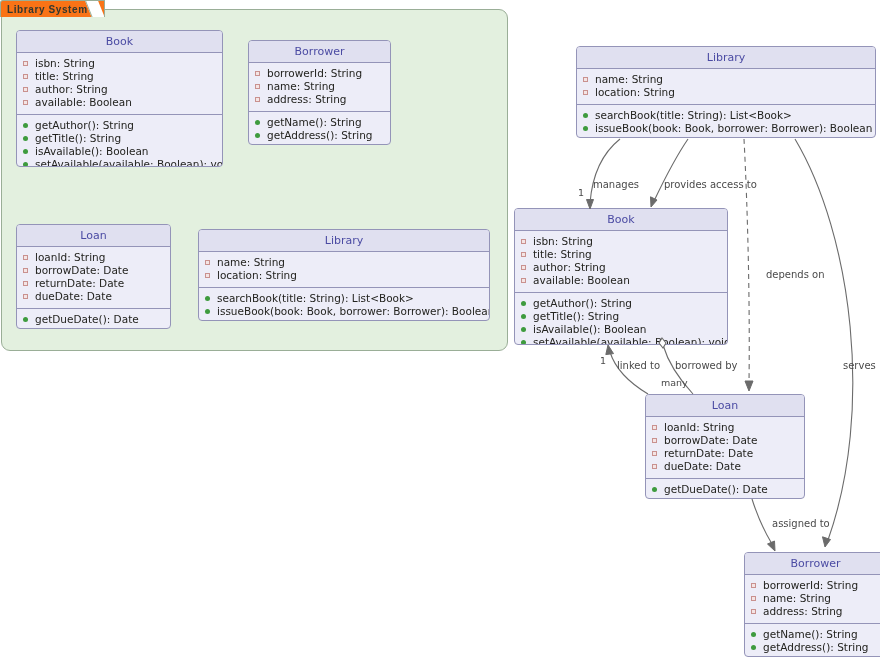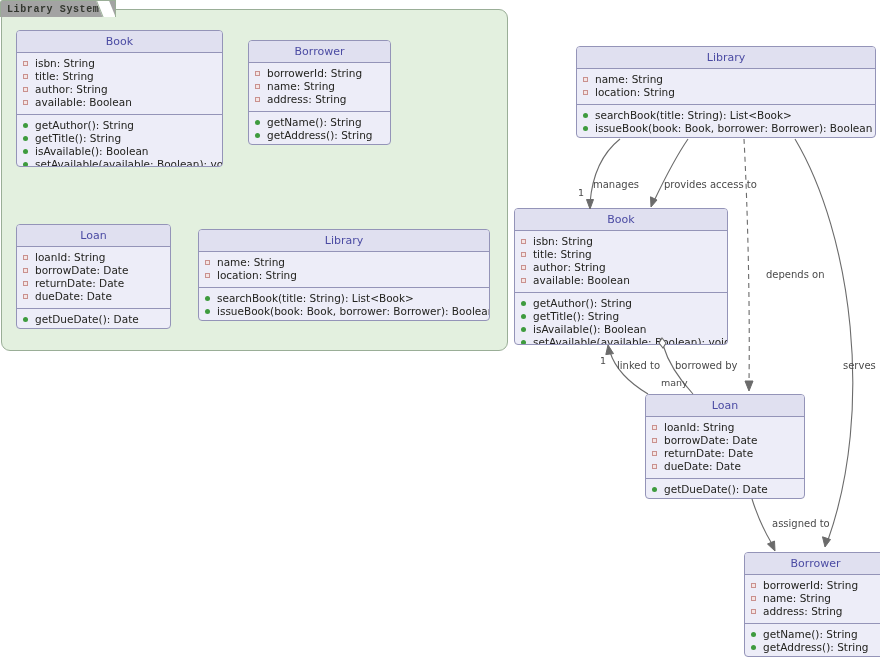--- a/index.html
+++ b/index.html
@@ -17,27 +17,27 @@
     position:absolute;
     background:#E3F0DF;
     border:1px solid #9AAE97;
     border-radius:9px;
     box-sizing:border-box;
   }
   .pkg-tab{
     position:absolute;
     left:0;top:0;
     height:17px;
-    background:#a3a3a3;
+    background:#f97316;
     border:1px solid #9AAE97;
     border-bottom:none;
     border-top-left-radius:3px;
     box-sizing:border-box;
     padding:1px 16px 0 6px;
-    font-family:Liberation Mono, monospace;
+    font-family:Liberation Sans, sans-serif;
     font-size:10px;
     font-weight:bold;
     color:#33372F;
     letter-spacing:.6px;
     line-height:15px;
     white-space:nowrap;
     overflow:hidden;
   }
   .pkg-tab::after{
     content:"";

